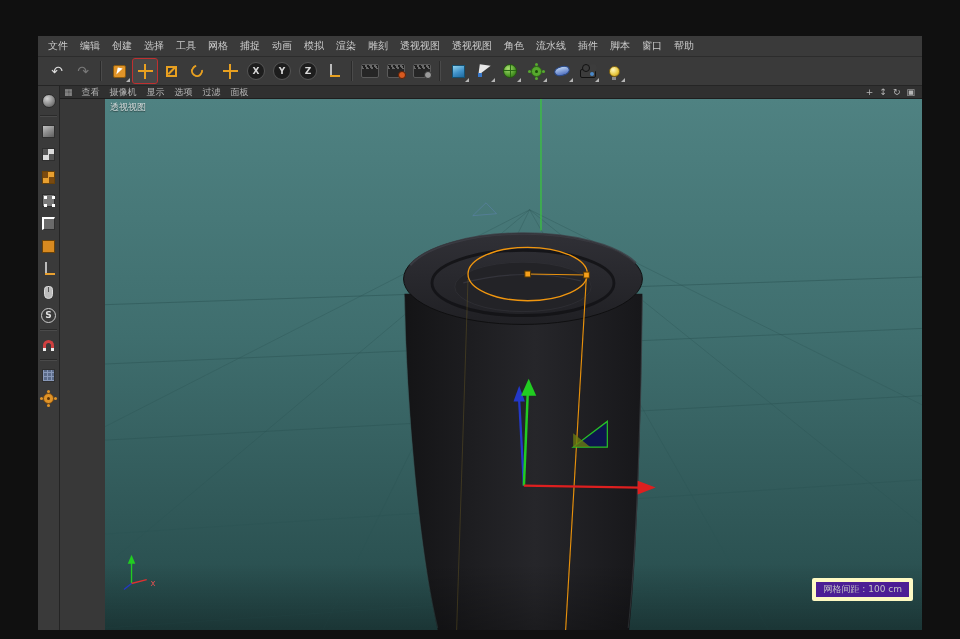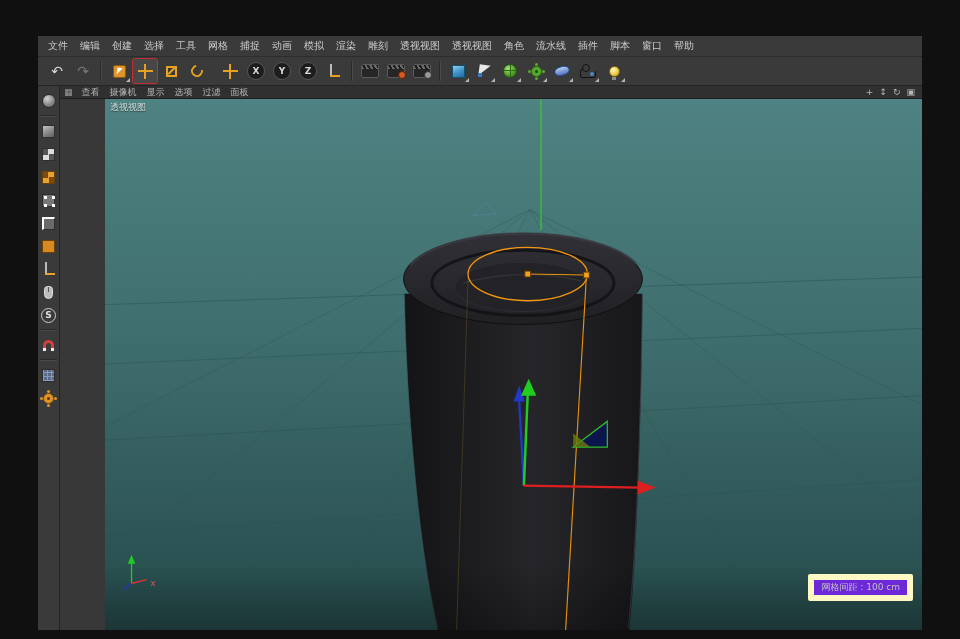--- a/index.html
+++ b/index.html
@@ -122,21 +122,21 @@
   .vp-menubar { height:13px; background:#303030; display:flex; align-items:center;
     padding:0 4px; border-bottom:1px solid #1e1e1e; }
   .vp-grid-icon { color:#999999; font-size:9px; margin-right:4px; line-height:1; }
   .vp-menu-item { font-size:9px; color:#b5b5b5; padding:0 5px; white-space:nowrap; }
   .vp-spacer { flex:1; }
   .vp-nav-icon { color:#b5b5b5; font-size:9px; padding:0 3px; line-height:1; }
   .vp-canvas { position:relative; flex:1; overflow:hidden; background:#3a6565;margin-left:45px; }
   .vp-canvas svg { position:absolute; left:0; top:0; width:100%; height:100%; display:block; }
   .vp-label { position:absolute; left:5px; top:2px; font-size:9px; color:#d6dede;
     text-shadow:0 1px 1px rgba(0,0,0,.5); z-index:3; }
-  .vp-status { position:absolute; right:9px; bottom:29px; background:#6d28d9; border:6px solid #fef9c3;
+  .vp-status { position:absolute; right:9px; bottom:29px; background:#4c1d95; border:4px solid #fef9c3;
     border-radius:2px; color:#c2c2c2; font-size:9px; padding:1px 7px; z-index:3; }
 </style>
 </head>
 <body>
 
 <div class="stage">
   <div class="app">
 
     <div class="menubar">
       <div id="menu-items" style="display:flex;">

